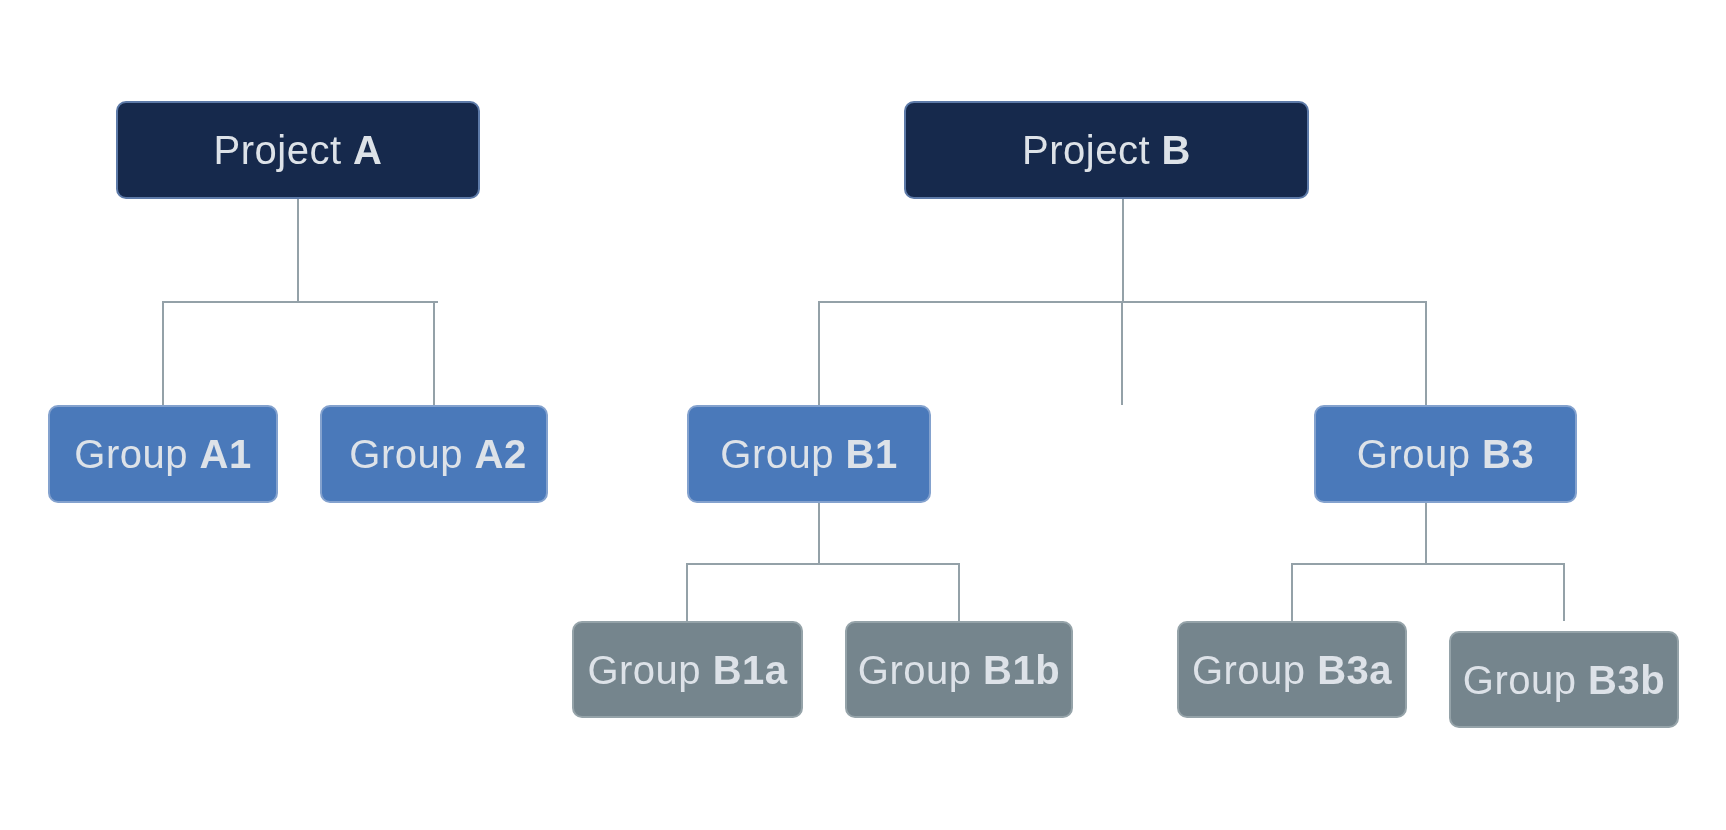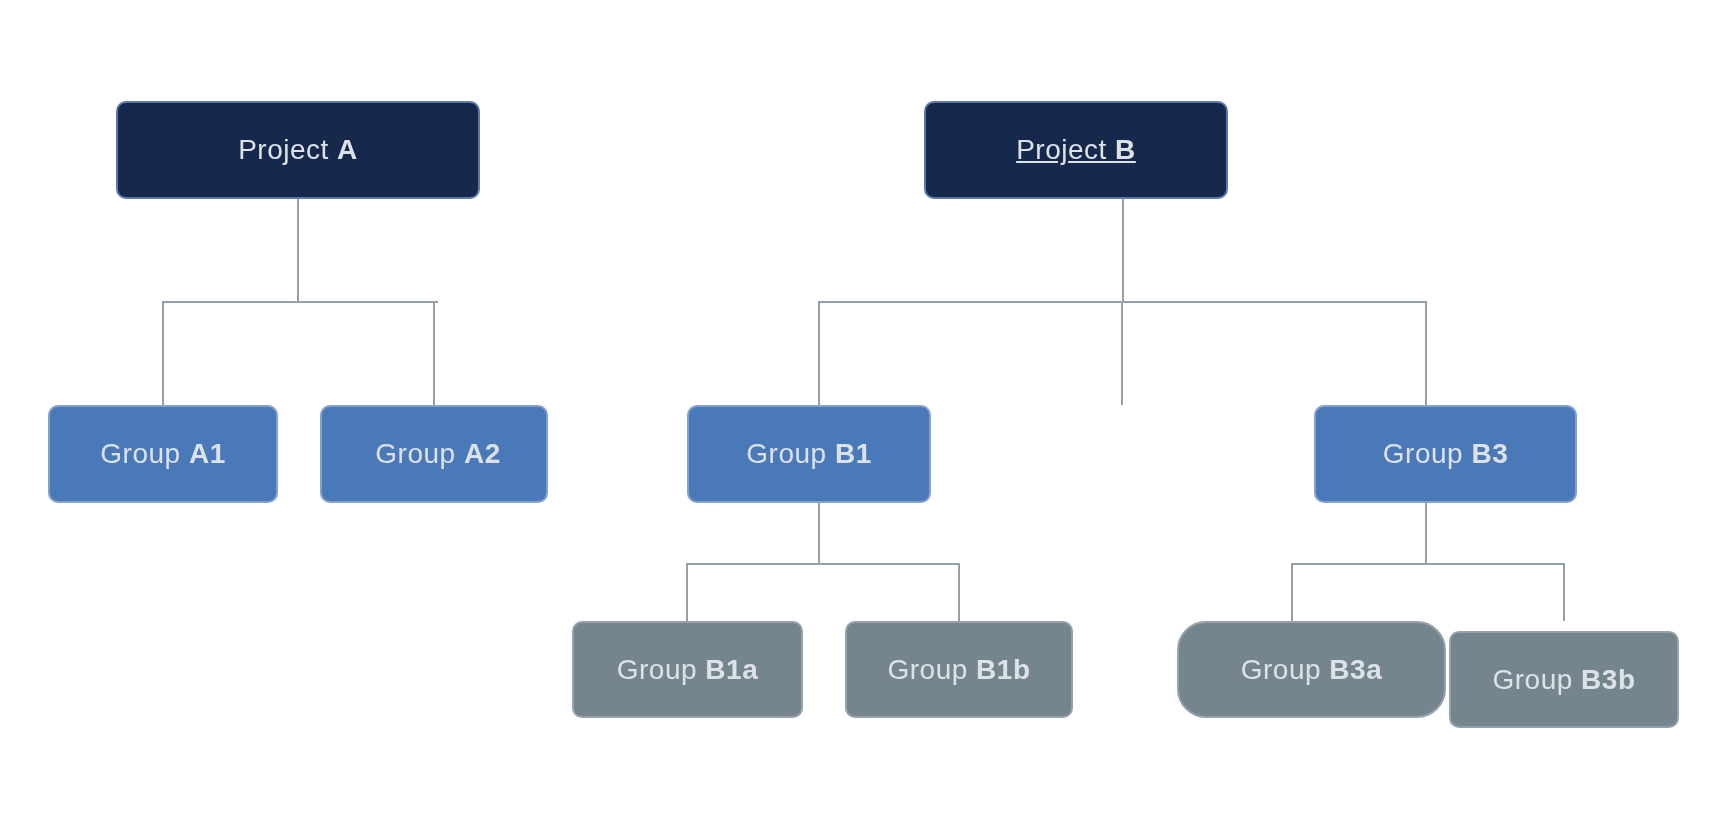--- a/index.html
+++ b/index.html
@@ -11,48 +11,48 @@
     overflow: hidden;
     font-family: "Liberation Sans", "DejaVu Sans", sans-serif;
   }
   .node {
     position: absolute;
     box-sizing: border-box;
     display: flex;
     align-items: center;
     justify-content: center;
     border-radius: 10px;
-    font-size: 28px;
+    font-size: 40px;
     line-height: 1;
     color: #dde2e8;
     letter-spacing: 0.5px;
     white-space: nowrap;
   }
   .node .lbl b { font-weight: 700; }
   .lvl1 { background: #16294c; border: 2px solid #5d7aa8; }
   .lvl2 { background: #4a79ba; border: 2px solid #84a2ce; }
   .lvl3 { background: #75858d; border: 2px solid #95a3a9; }
 
   .vline, .hline { position: absolute; background: #94a1a8; }
   .vline { width: 2px; }
   .hline { height: 2px; }
 
   
   #n-project-a { left: 116px; top: 101px; width: 364px; height: 98px; }
-  #n-project-b { left: 924px; top: 101px; width: 304px; height: 98px; text-decoration: underline; }
+  #n-project-b { left: 904px; top: 101px; width: 405px; height: 98px; }
 
   #n-group-a1 { left: 48px;  top: 405px; width: 230px; height: 98px; text-align: right; }
   #n-group-a2 { left: 320px; top: 405px; width: 228px; height: 98px; padding-left: 8px; }
   #n-group-b1 { left: 687px; top: 405px; width: 244px; height: 98px; }
   #n-group-b2 { left: 992px; top: 405px; width: 261px; height: 98px; }
   #n-group-b3 { left: 1295px; top: 405px; width: 263px; height: 98px; margin-left: 19px; }
 
   #n-group-b1a { left: 572px;  top: 621px; width: 231px; height: 97px; }
   #n-group-b1b { left: 845px;  top: 621px; width: 228px; height: 97px; }
-  #n-group-b3a { left: 1177px; top: 621px; width: 269px; height: 97px; border-radius: 29px; }
+  #n-group-b3a { left: 1177px; top: 621px; width: 230px; height: 97px; }
   #n-group-b3b { left: 1449px; top: 621px; width: 230px; height: 97px; margin-top: 10px; }
 
   
   #cA-stub { left: 297px; top: 199px; height: 104px; }
   #cA-bar  { left: 162px; top: 301px; width: 276px; }
   #cA-d1   { left: 162px; top: 301px; height: 104px; }
   #cA-d2   { left: 433px; top: 301px; height: 104px; }
 
   
   #cB-stub { left: 1122px; top: 199px; height: 104px; }

